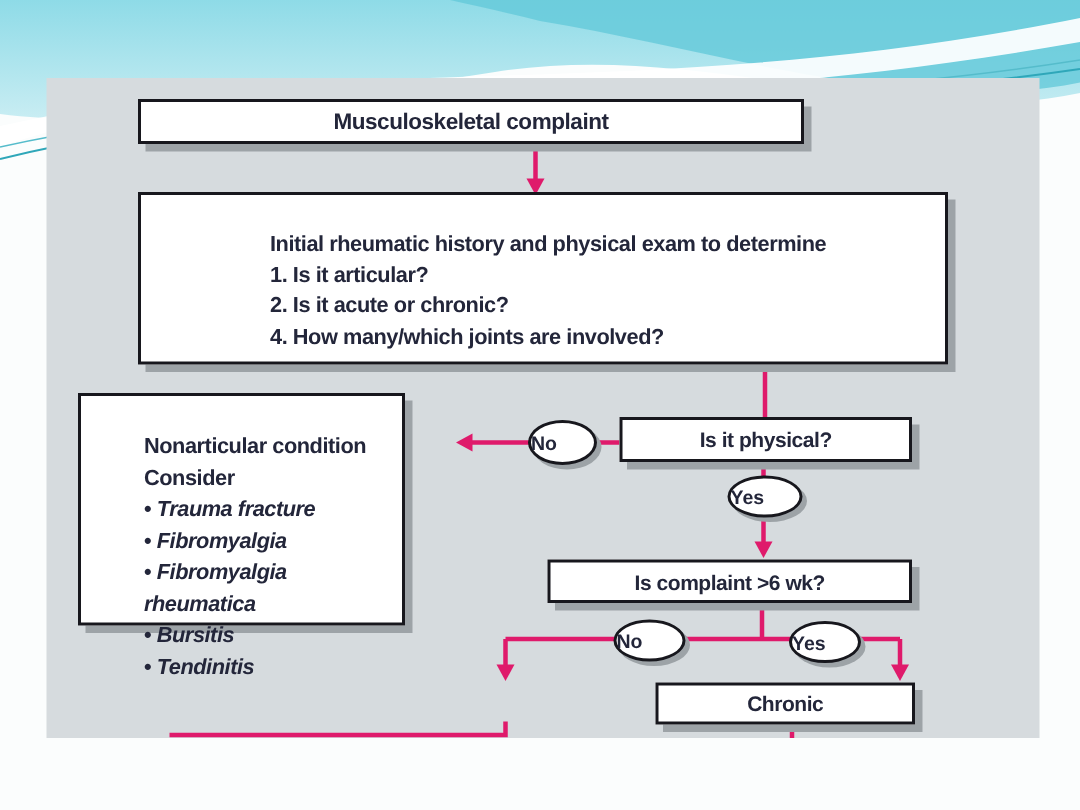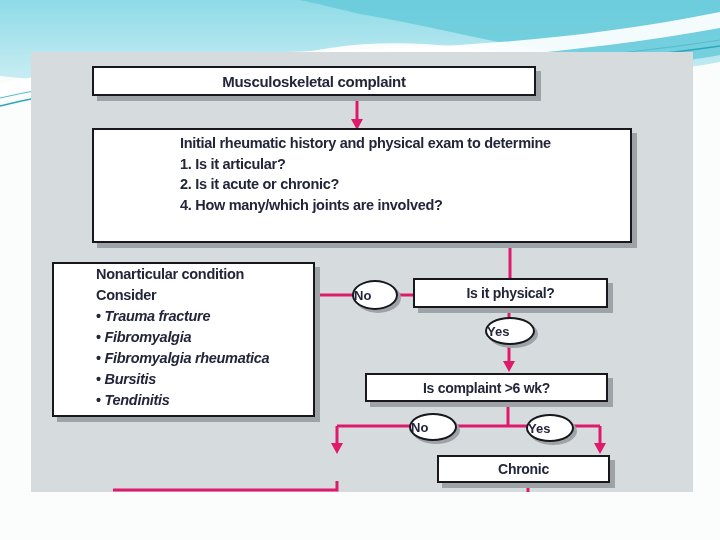--- a/index.html
+++ b/index.html
@@ -52,25 +52,25 @@
     border-radius: 50%;
     box-shadow: 3px 3px 0 0 #9da3a7;
     color: #23263a;
     font-weight: 700;
     font-size: 13px;
     display: flex; align-items: center; justify-content: flex-start;
   }
   #box-complaint { left: 92px; top: 66px; width: 444px; height: 30px; font-size: 15px; }
   #box-exam {
     left: 92px; top: 128px; width: 540px; height: 115px;
-    padding: 3px 8px 0 86px; font-size: 14.5px; line-height: 20.5px;
+    padding: 23px 8px 0 86px; font-size: 14.5px; line-height: 20.5px;
   }
   #box-nonarticular {
-    left: 52px; top: 262px; width: 263px; height: 155px;
-    padding: 0 6px 0 42px; font-size: 14.5px; line-height: 21px;
+    left: 52px; top: 262px; width: 218px; height: 155px;
+    padding: 24px 6px 0 42px; font-size: 14.5px; line-height: 21px;
   }
   #box-articular { left: 413px; top: 278px; width: 195px; height: 30px; font-size: 14px; }
   #box-duration { left: 365px; top: 373px; width: 243px; height: 29px; font-size: 14px; }
   #box-acute   { left: 273px; top: 455px; width: 134px; height: 28px; font-size: 14px; }
   #box-chronic { left: 437px; top: 455px; width: 173px; height: 28px; font-size: 14px; }
   #oval-no-articular  { left: 352px; top: 280px; width: 46px; height: 30px; }
   #oval-yes-articular { left: 485px; top: 317px; width: 50px; height: 28px; }
   #oval-no-duration   { left: 409px; top: 413px; width: 48px; height: 28px; }
   #oval-yes-duration  { left: 526px; top: 414px; width: 48px; height: 28px; }
   .exam-line { display: block; }

